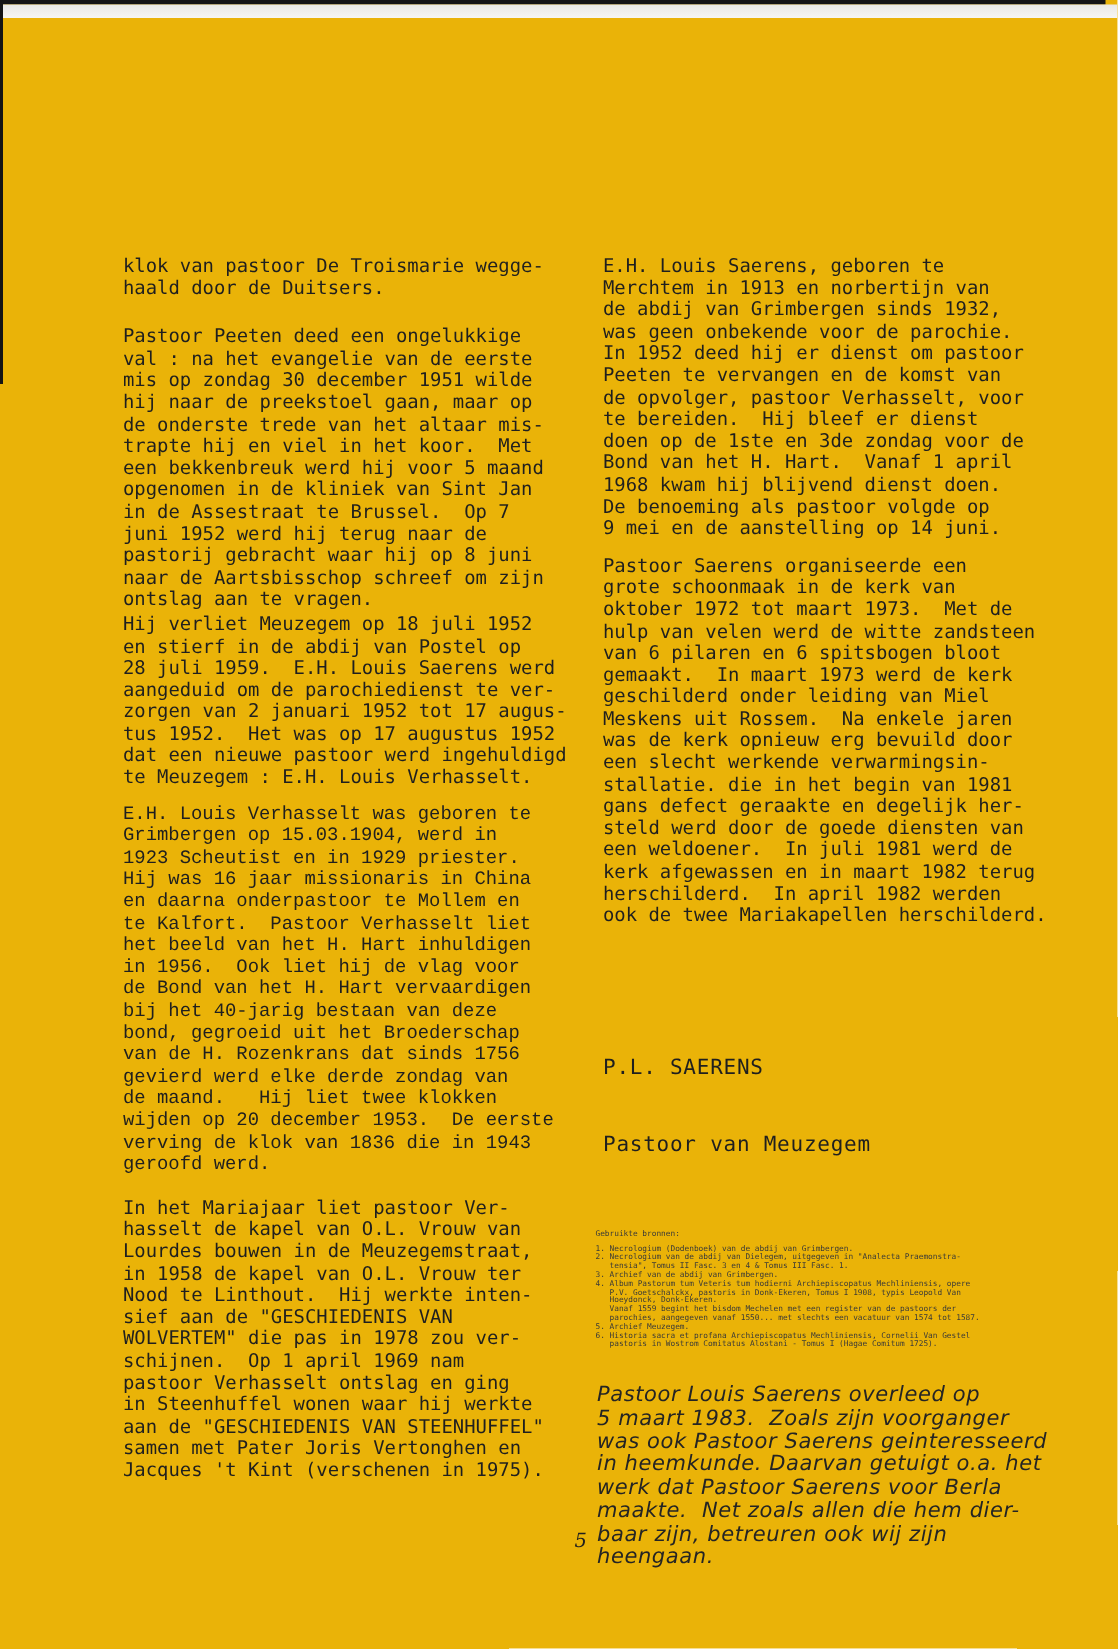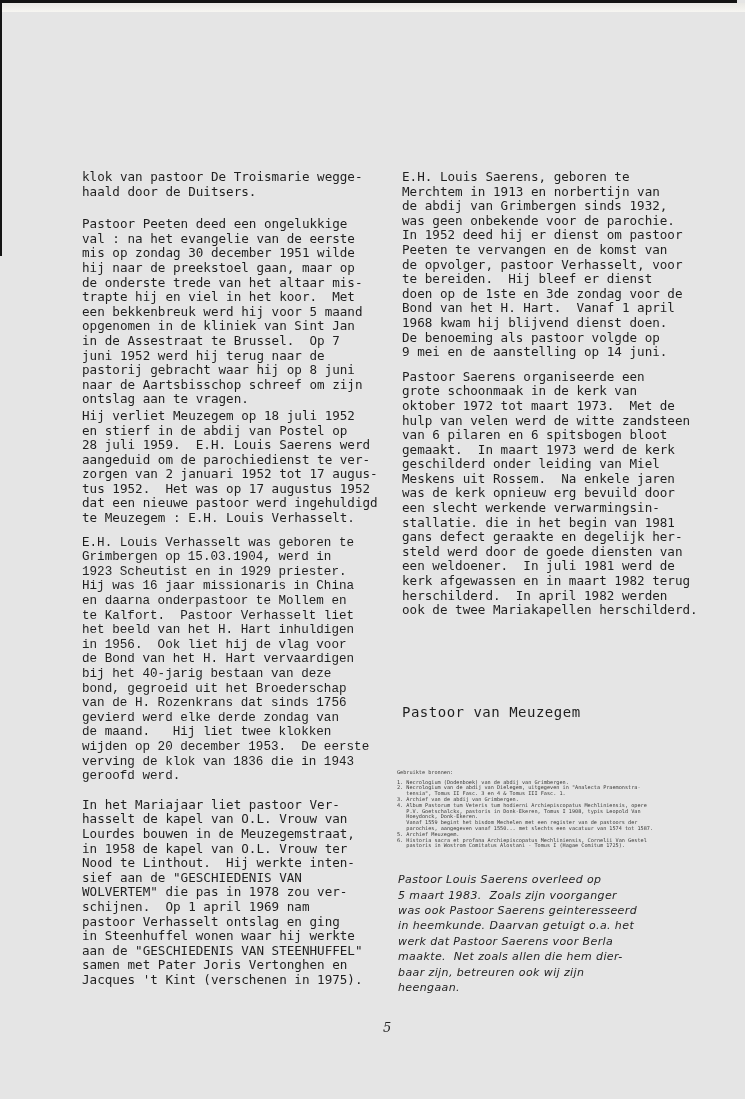--- a/index.html
+++ b/index.html
@@ -1,20 +1,20 @@
 <!DOCTYPE html>
 <html><head>
 <meta charset="utf-8">
 <style>
   html, body { margin: 0; padding: 0; background: #ffffff; }
   .page {
     position: relative;
     width: 745px;
     height: 1099px;
-    background: #e5e5e5;
+    background: #eab308;
     overflow: hidden;
     font-family: "DejaVu Sans Mono", monospace;
     color: #1f1f1f;
   }
   .scan-edge-top {
     position: absolute; left: 0; top: 0;
     width: 737px; height: 3px;
     background: #141414;
   }
   .scan-edge-top-shadow {
@@ -64,21 +64,21 @@
   .source-item {
     font: 5.2px/5.8px "DejaVu Sans Mono", monospace;
     white-space: pre;
     margin: 0;
     color: #3a3a38;
   }
   .handwritten {
     margin-left: -4px;
     font-family: "DejaVu Sans", sans-serif;
     font-style: italic;
-    font-size: 11px;
+    font-size: 14px;
     line-height: 15.4px;
     letter-spacing: 0.4px;
     white-space: pre;
     color: #242424;
   }
   .page-number {
     position: absolute;
     left: 383px; top: 1020px;
     font-family: "DejaVu Serif", serif;
     font-style: italic;
@@ -177,20 +177,21 @@
 een slecht werkende verwarmingsin-
 stallatie. die in het begin van 1981
 gans defect geraakte en degelijk her-
 steld werd door de goede diensten van
 een weldoener.  In juli 1981 werd de
 kerk afgewassen en in maart 1982 terug
 herschilderd.  In april 1982 werden
 ook de twee Mariakapellen herschilderd.</p>
 
     <div class="signature gap15">
+      <div>P.L. SAERENS</div>
       <div>Pastoor van Meuzegem</div>
     </div>
 
     <div class="sources gap23">
       <p class="sources-heading">Gebruikte bronnen:</p>
       <p class="source-item">1. Necrologium (Dodenboek) van de abdij van Grimbergen.</p>
       <p class="source-item">2. Necrologium van de abdij van Dielegem, uitgegeven in "Analecta Praemonstra-
    tensia", Tomus II Fasc. 3 en 4 &amp; Tomus III Fasc. 1.</p>
       <p class="source-item">3. Archief van de abdij van Grimbergen.</p>
       <p class="source-item">4. Album Pastorum tum Veteris tum hodierni Archiepiscopatus Mechliniensis, opere

